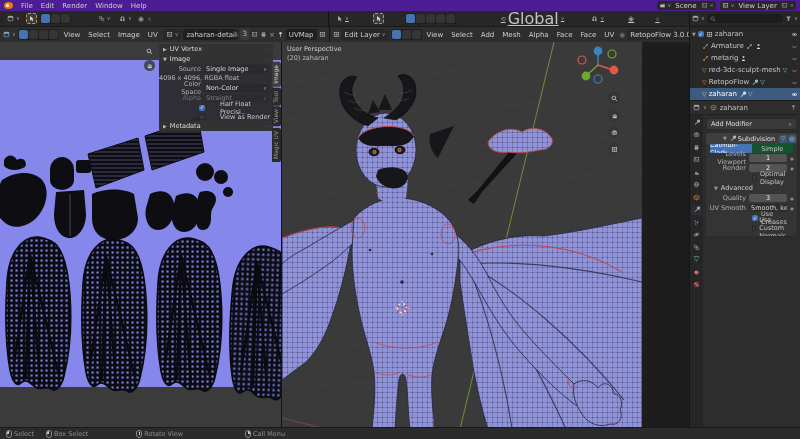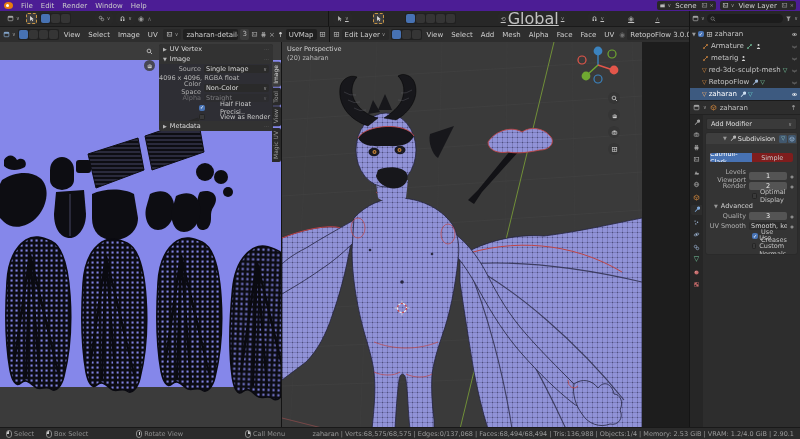--- a/index.html
+++ b/index.html
@@ -86,21 +86,21 @@
   .ptab.active{background:#2d2d2d;}
   .pmain{flex:1;font-size:6.5px;overflow:hidden;}
   .addmod{margin:3px 3px 2px 3px;height:10px;background:#3a3a3a;border:1px solid #2a2a2a;border-radius:2px;display:flex;align-items:center;padding:0 4px;gap:2px;color:#ddd;}
   .addmod .chev{margin-left:auto;}
   .modbox{margin:1px 2px;background:#343434;border:1px solid #2a2a2a;border-radius:3px;overflow:hidden;}
   .modhdr{height:11px;background:#3e3e3e;display:flex;align-items:center;padding:0 17px;gap:2px;}
   .modhdr .nm{color:#e0e0e0;}
   .modtog{display:flex;gap:1px;margin-left:2px;}
   .modtog .t{width:8px;height:8px;border-radius:1.5px;background:#4b4b4b;display:flex;align-items:center;justify-content:center;}
   .modtog .t.on{background:#41576d;}
-  .segrow{display:flex;margin:9px 4px;background:#7f1d1d;border-radius:2px;overflow:hidden;height:9px;}
+  .segrow{display:flex;margin:0 4px;background:#14532d;border-radius:2px;overflow:hidden;height:9px;}
   .seg{flex:1;display:flex;align-items:center;justify-content:center;color:#c5c5c5;}
   .seg.active{background:#4772b3;color:#fff;}
   .mrow{display:flex;align-items:center;height:10px;padding:0 3px 0 0;gap:3px;}
   .mrow .lab{width:40px;text-align:right;color:#b0b0b0;flex:0 0 auto;}
   .mrow .val{flex:1;background:#545454;border-radius:2px;height:8px;display:flex;align-items:center;justify-content:center;color:#f0f0f0;}
   .mrow .drop{flex:1;background:#2c2c2c;border-radius:2px;height:8px;display:flex;align-items:center;padding:0 2px;color:#d5d5d5;white-space:nowrap;overflow:hidden;}
   .mrow .kdot,.kdot{width:4px;color:#8a8a8a;font-size:4px;text-align:center;flex:0 0 auto;}
   .mchk{display:flex;align-items:center;gap:3px;height:10px;padding-left:46px;}
   .advhdr{display:flex;align-items:center;gap:3px;height:10px;padding-left:8px;color:#d0d0d0;}
   
@@ -957,16 +957,15 @@
           <i></i>
         </span>
       <span>Rotate View</span>
     </span>
     <span class="sbitem" style="margin-left:50px">
       <span class="mouse r">
           <i></i>
         </span>
       <span>Call Menu</span>
     </span>
-    <span class="sbstats">zaharan | Verts:68,575/68,575 | Edges:0/137,068 | Faces:68,494/68,494 | Tris:136,988 | Objects:1/4 | Memory: 2.53 GiB | VRAM: 1.2/4.0 GiB | 2.90.1</span>
   </div>
 
 </div>
 
 </body></html>

